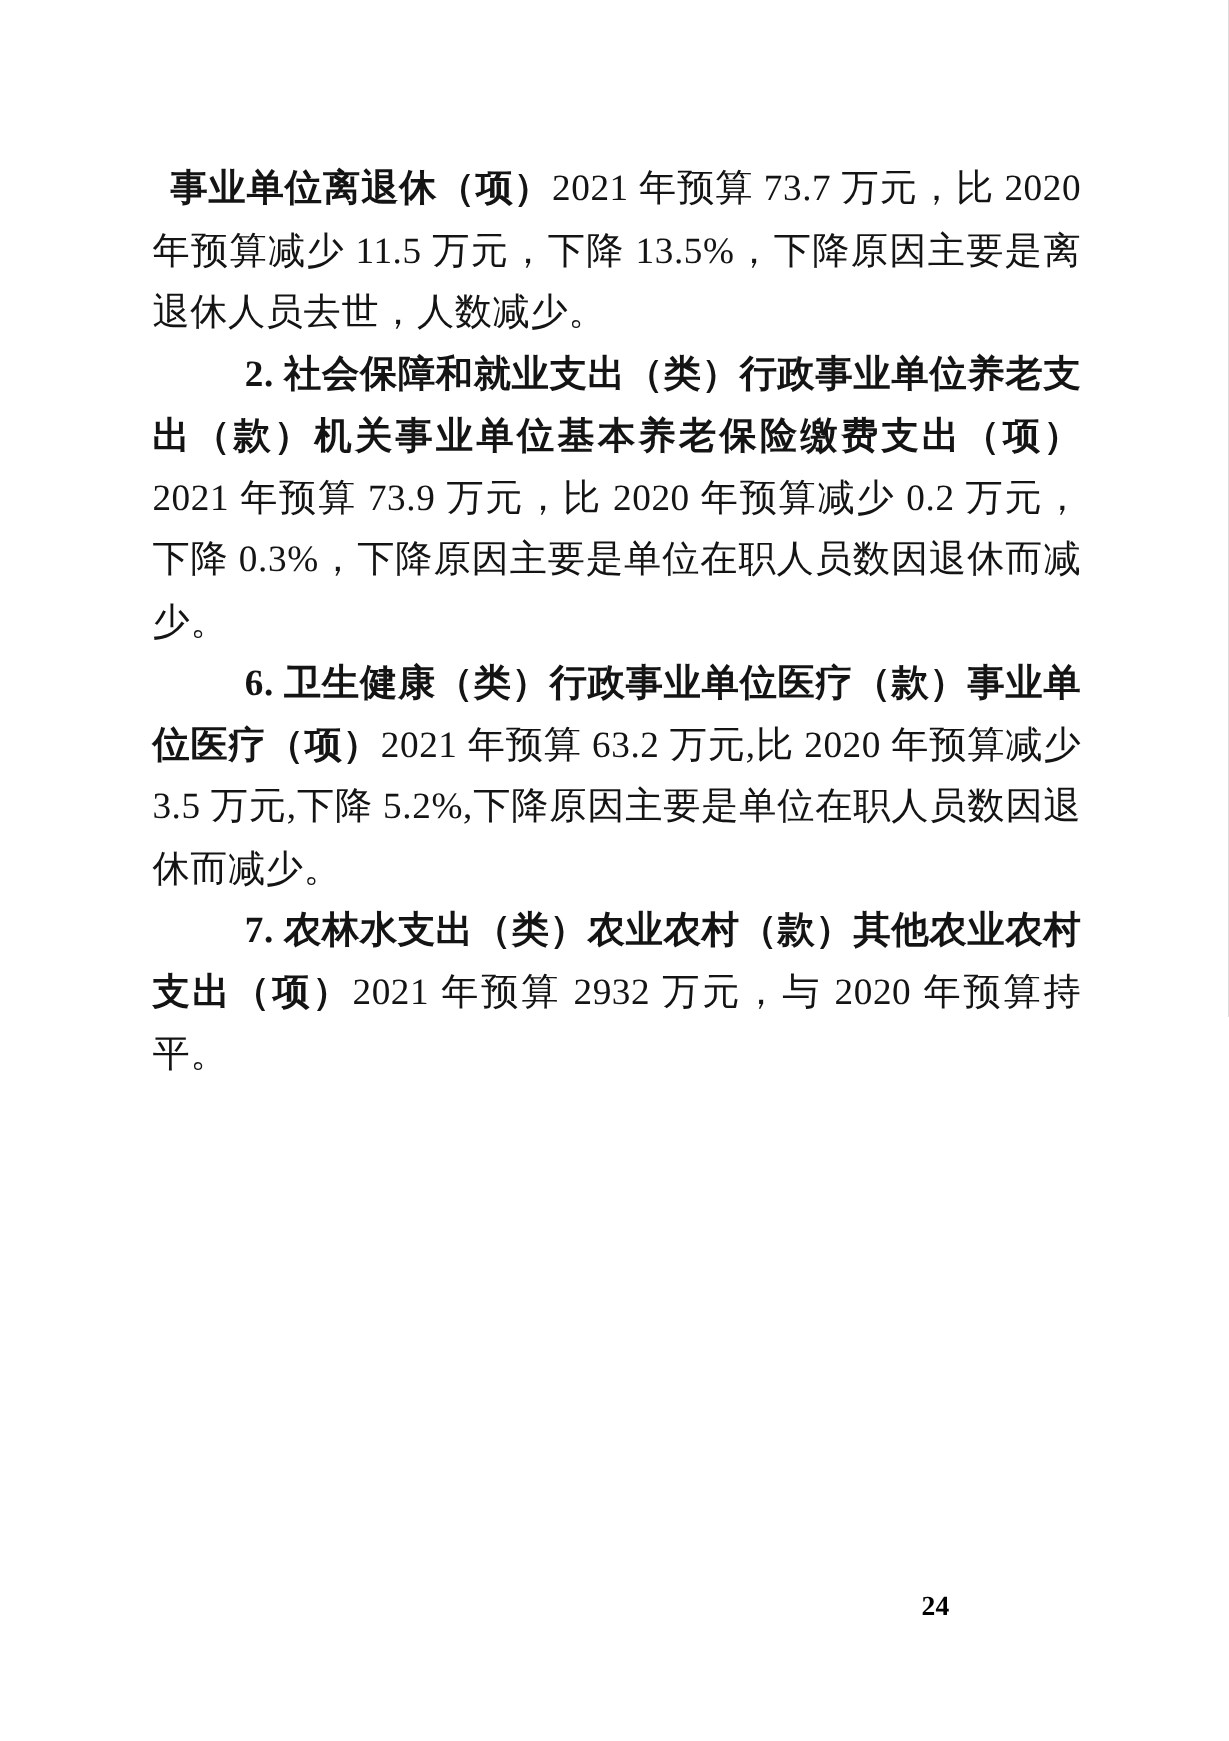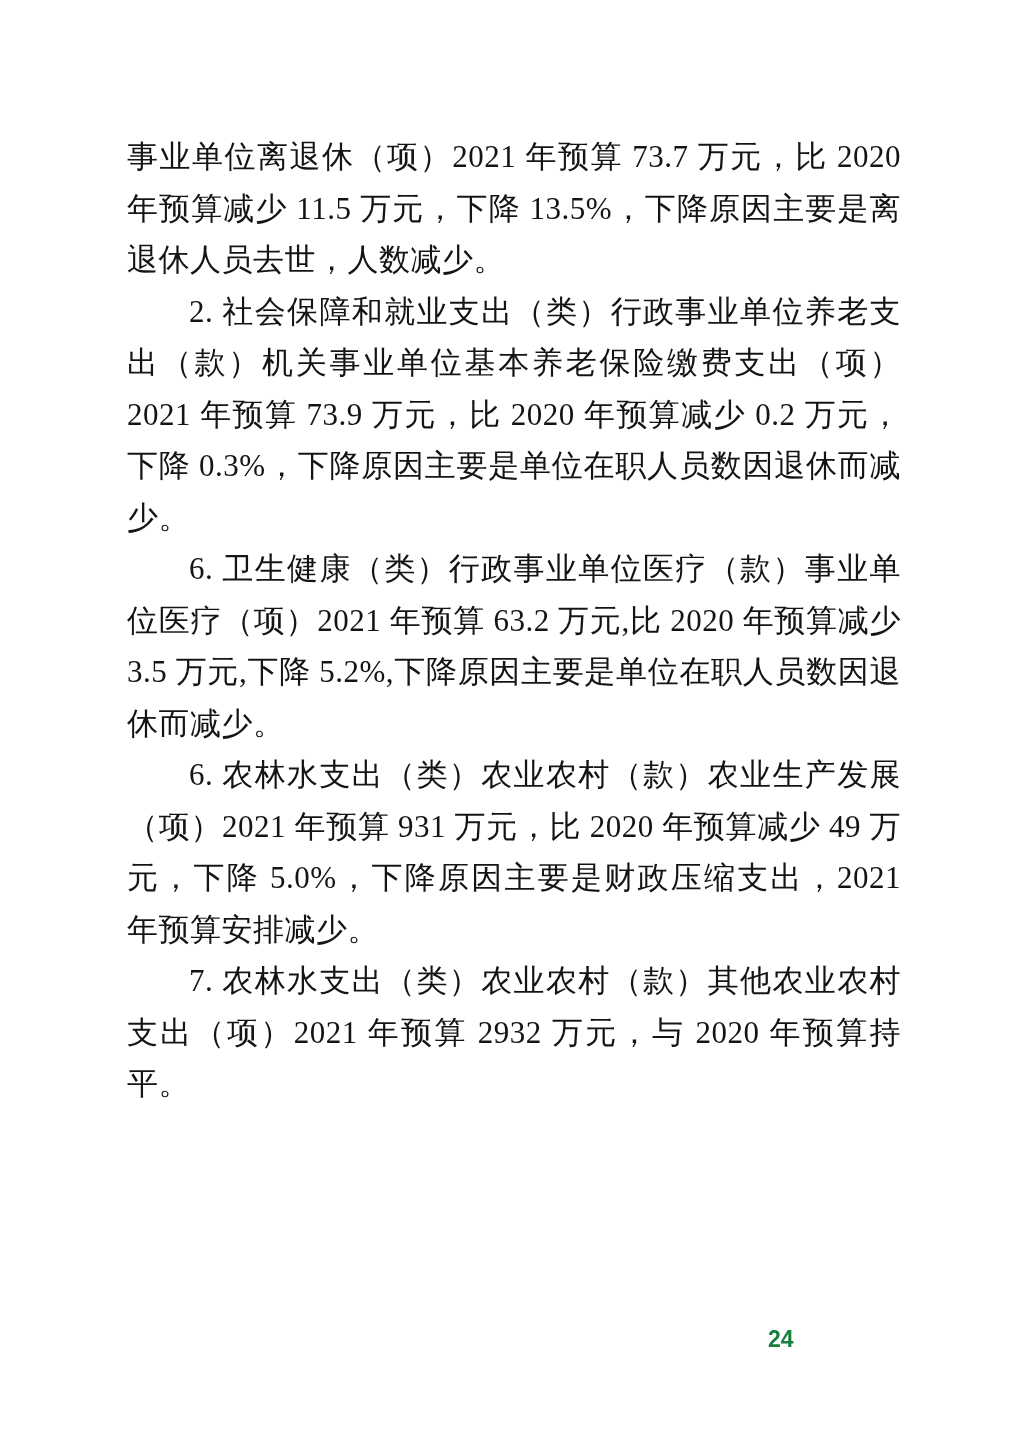--- a/index.html
+++ b/index.html
@@ -30,37 +30,37 @@
     text-align: justify;
     letter-spacing: 0.5px;
   }
   .para.indent {
     text-indent: 2em;
   }
   .run {
     font-weight: normal;
   }
   .run.bold {
-    font-weight: normal;
+    font-weight: bold;
+    margin-left: 15px;
   }
   .page-number {
     position: absolute;
     left: 768px;
     top: 1326px;
     font-size: 23px;
     font-weight: bold;
-    font-family: Liberation Sans, sans-serif;
-    color: #15803d;
+    font-family: Liberation Serif, serif;
+    color: #000000;
   }
 </style>
 </head>
 <body>
 
 <div class="page">
   <div class="page-content">
       <p class="para"><span class="run bold">事业单位离退休（项）</span><span class="run">2021 年预算 73.7 万元，比 2020 年预算减少 11.5 万元，下降 13.5%，下降原因主要是离退休人员去世，人数减少。</span></p>
       <p class="para indent"><span class="run bold">2. 社会保障和就业支出（类）行政事业单位养老支出（款）机关事业单位基本养老保险缴费支出（项）</span><span class="run">2021 年预算 73.9 万元，比 2020 年预算减少 0.2 万元，下降 0.3%，下降原因主要是单位在职人员数因退休而减少。</span></p>
       <p class="para indent"><span class="run bold">6. 卫生健康（类）行政事业单位医疗（款）事业单位医疗（项）</span><span class="run">2021 年预算 63.2 万元,比 2020 年预算减少 3.5 万元,下降 5.2%,下降原因主要是单位在职人员数因退休而减少。</span></p>
-      <p class="para indent"><span class="run bold">6. 农林水支出（类）农业农村（款）农业生产发展（项）</span><span class="run">2021 年预算 931 万元，比 2020 年预算减少 49 万元，下降 5.0%，下降原因主要是财政压缩支出，2021 年预算安排减少。</span></p>
       <p class="para indent"><span class="run bold">7. 农林水支出（类）农业农村（款）其他农业农村支出（项）</span><span class="run">2021 年预算 2932 万元，与 2020 年预算持平。</span></p>
     </div>
   <div class="page-number">24</div>
 </div>
 
 </body></html>

